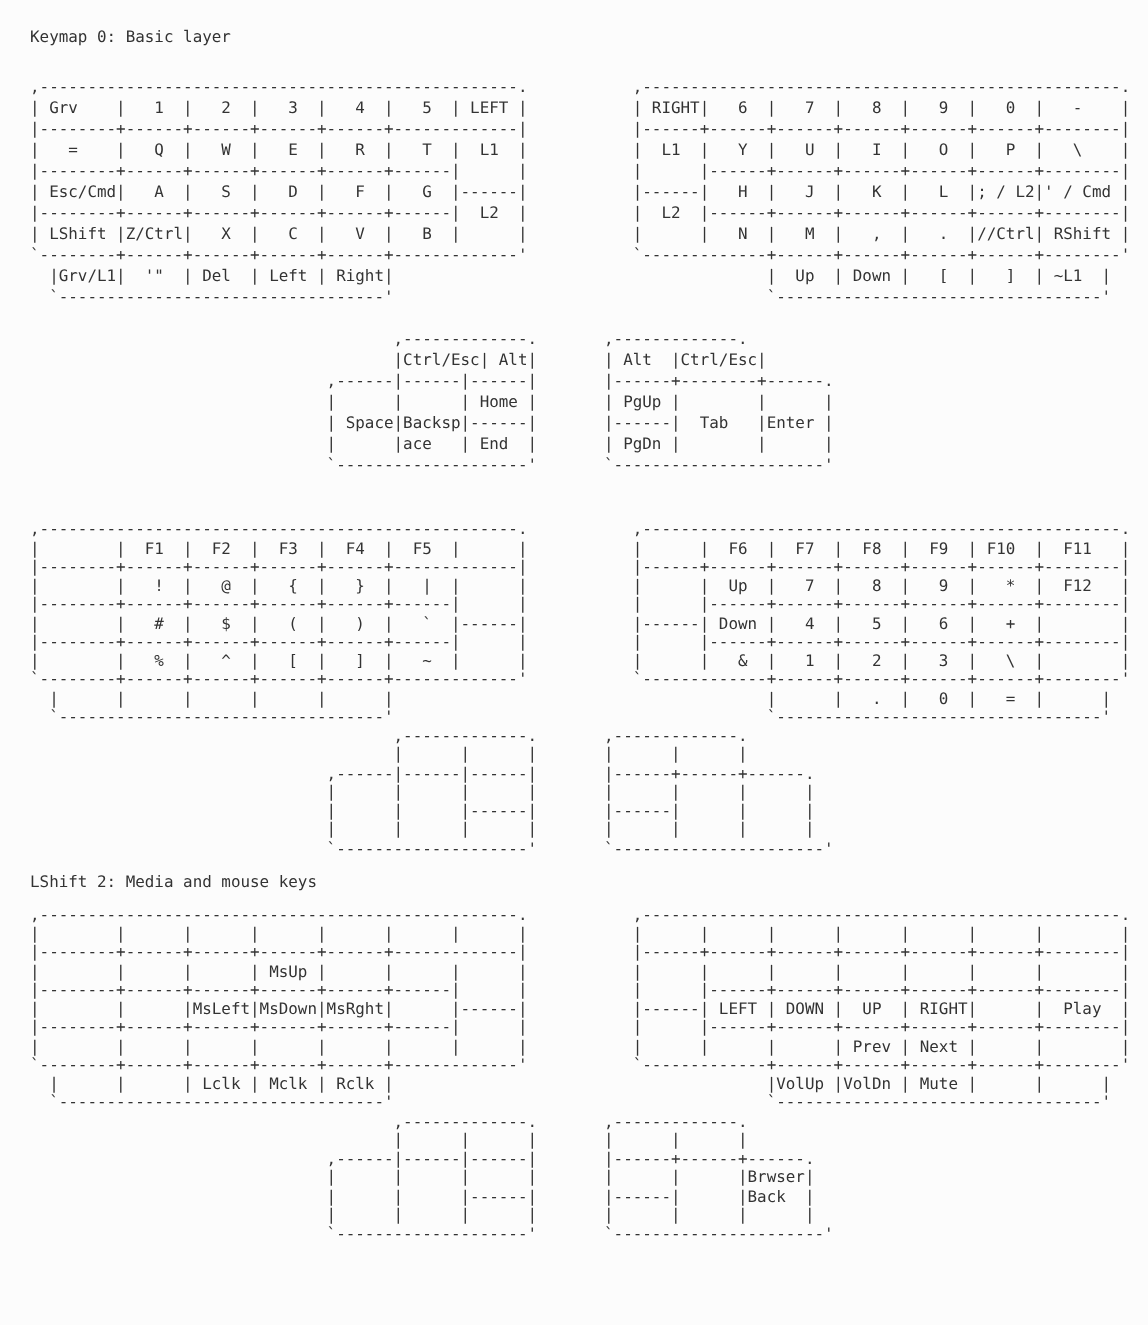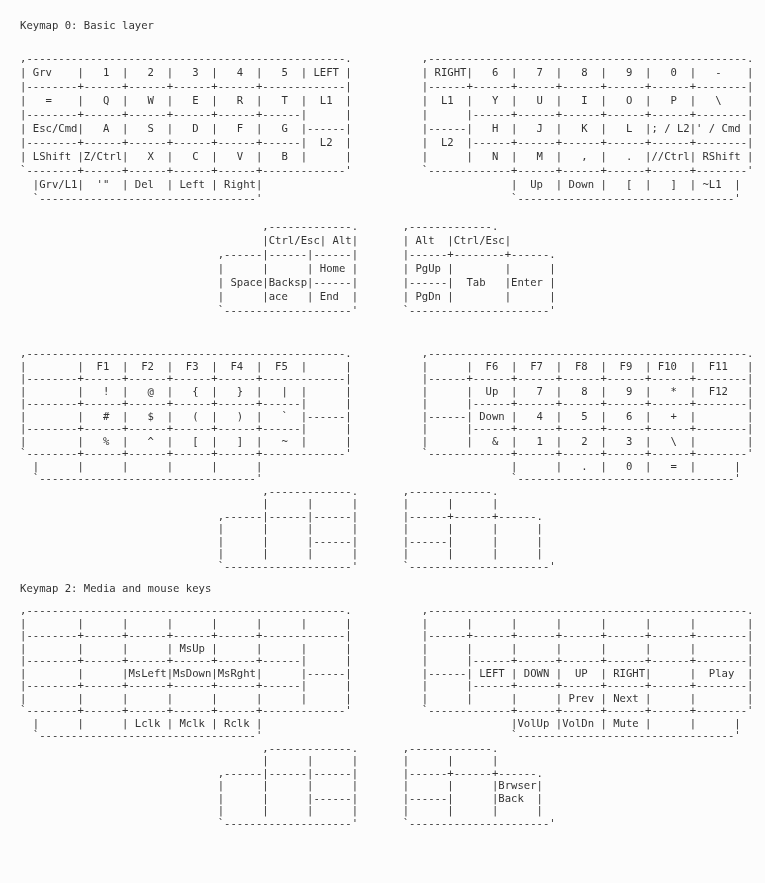--- a/index.html
+++ b/index.html
@@ -75,21 +75,21 @@
                                       ,-------------.       ,-------------.
                                       |      |      |       |      |      |
                                ,------|------|------|       |------+------+------.
                                |      |      |      |       |      |      |      |
                                |      |      |------|       |------|      |      |
                                |      |      |      |       |      |      |      |
                                `--------------------'       `----------------------'</pre>
   </div>
 
   <div class="km-section s2">
-    <pre class="km-title">Keymap 2: Media and mouse keys</pre>
+    <pre class="km-title">LShift 2: Media and mouse keys</pre>
     <pre class="km-art">,--------------------------------------------------.           ,--------------------------------------------------.
 |        |      |      |      |      |      |      |           |      |      |      |      |      |      |        |
 |--------+------+------+------+------+-------------|           |------+------+------+------+------+------+--------|
 |        |      |      | MsUp |      |      |      |           |      |      |      |      |      |      |        |
 |--------+------+------+------+------+------|      |           |      |------+------+------+------+------+--------|
 |        |      |MsLeft|MsDown|MsRght|      |------|           |------| LEFT | DOWN |  UP  | RIGHT|      |  Play  |
 |--------+------+------+------+------+------|      |           |      |------+------+------+------+------+--------|
 |        |      |      |      |      |      |      |           |      |      |      | Prev | Next |      |        |
 `--------+------+------+------+------+-------------'           `-------------+------+------+------+------+--------'
   |      |      | Lclk | Mclk | Rclk |                                       |VolUp |VolDn | Mute |      |      |

